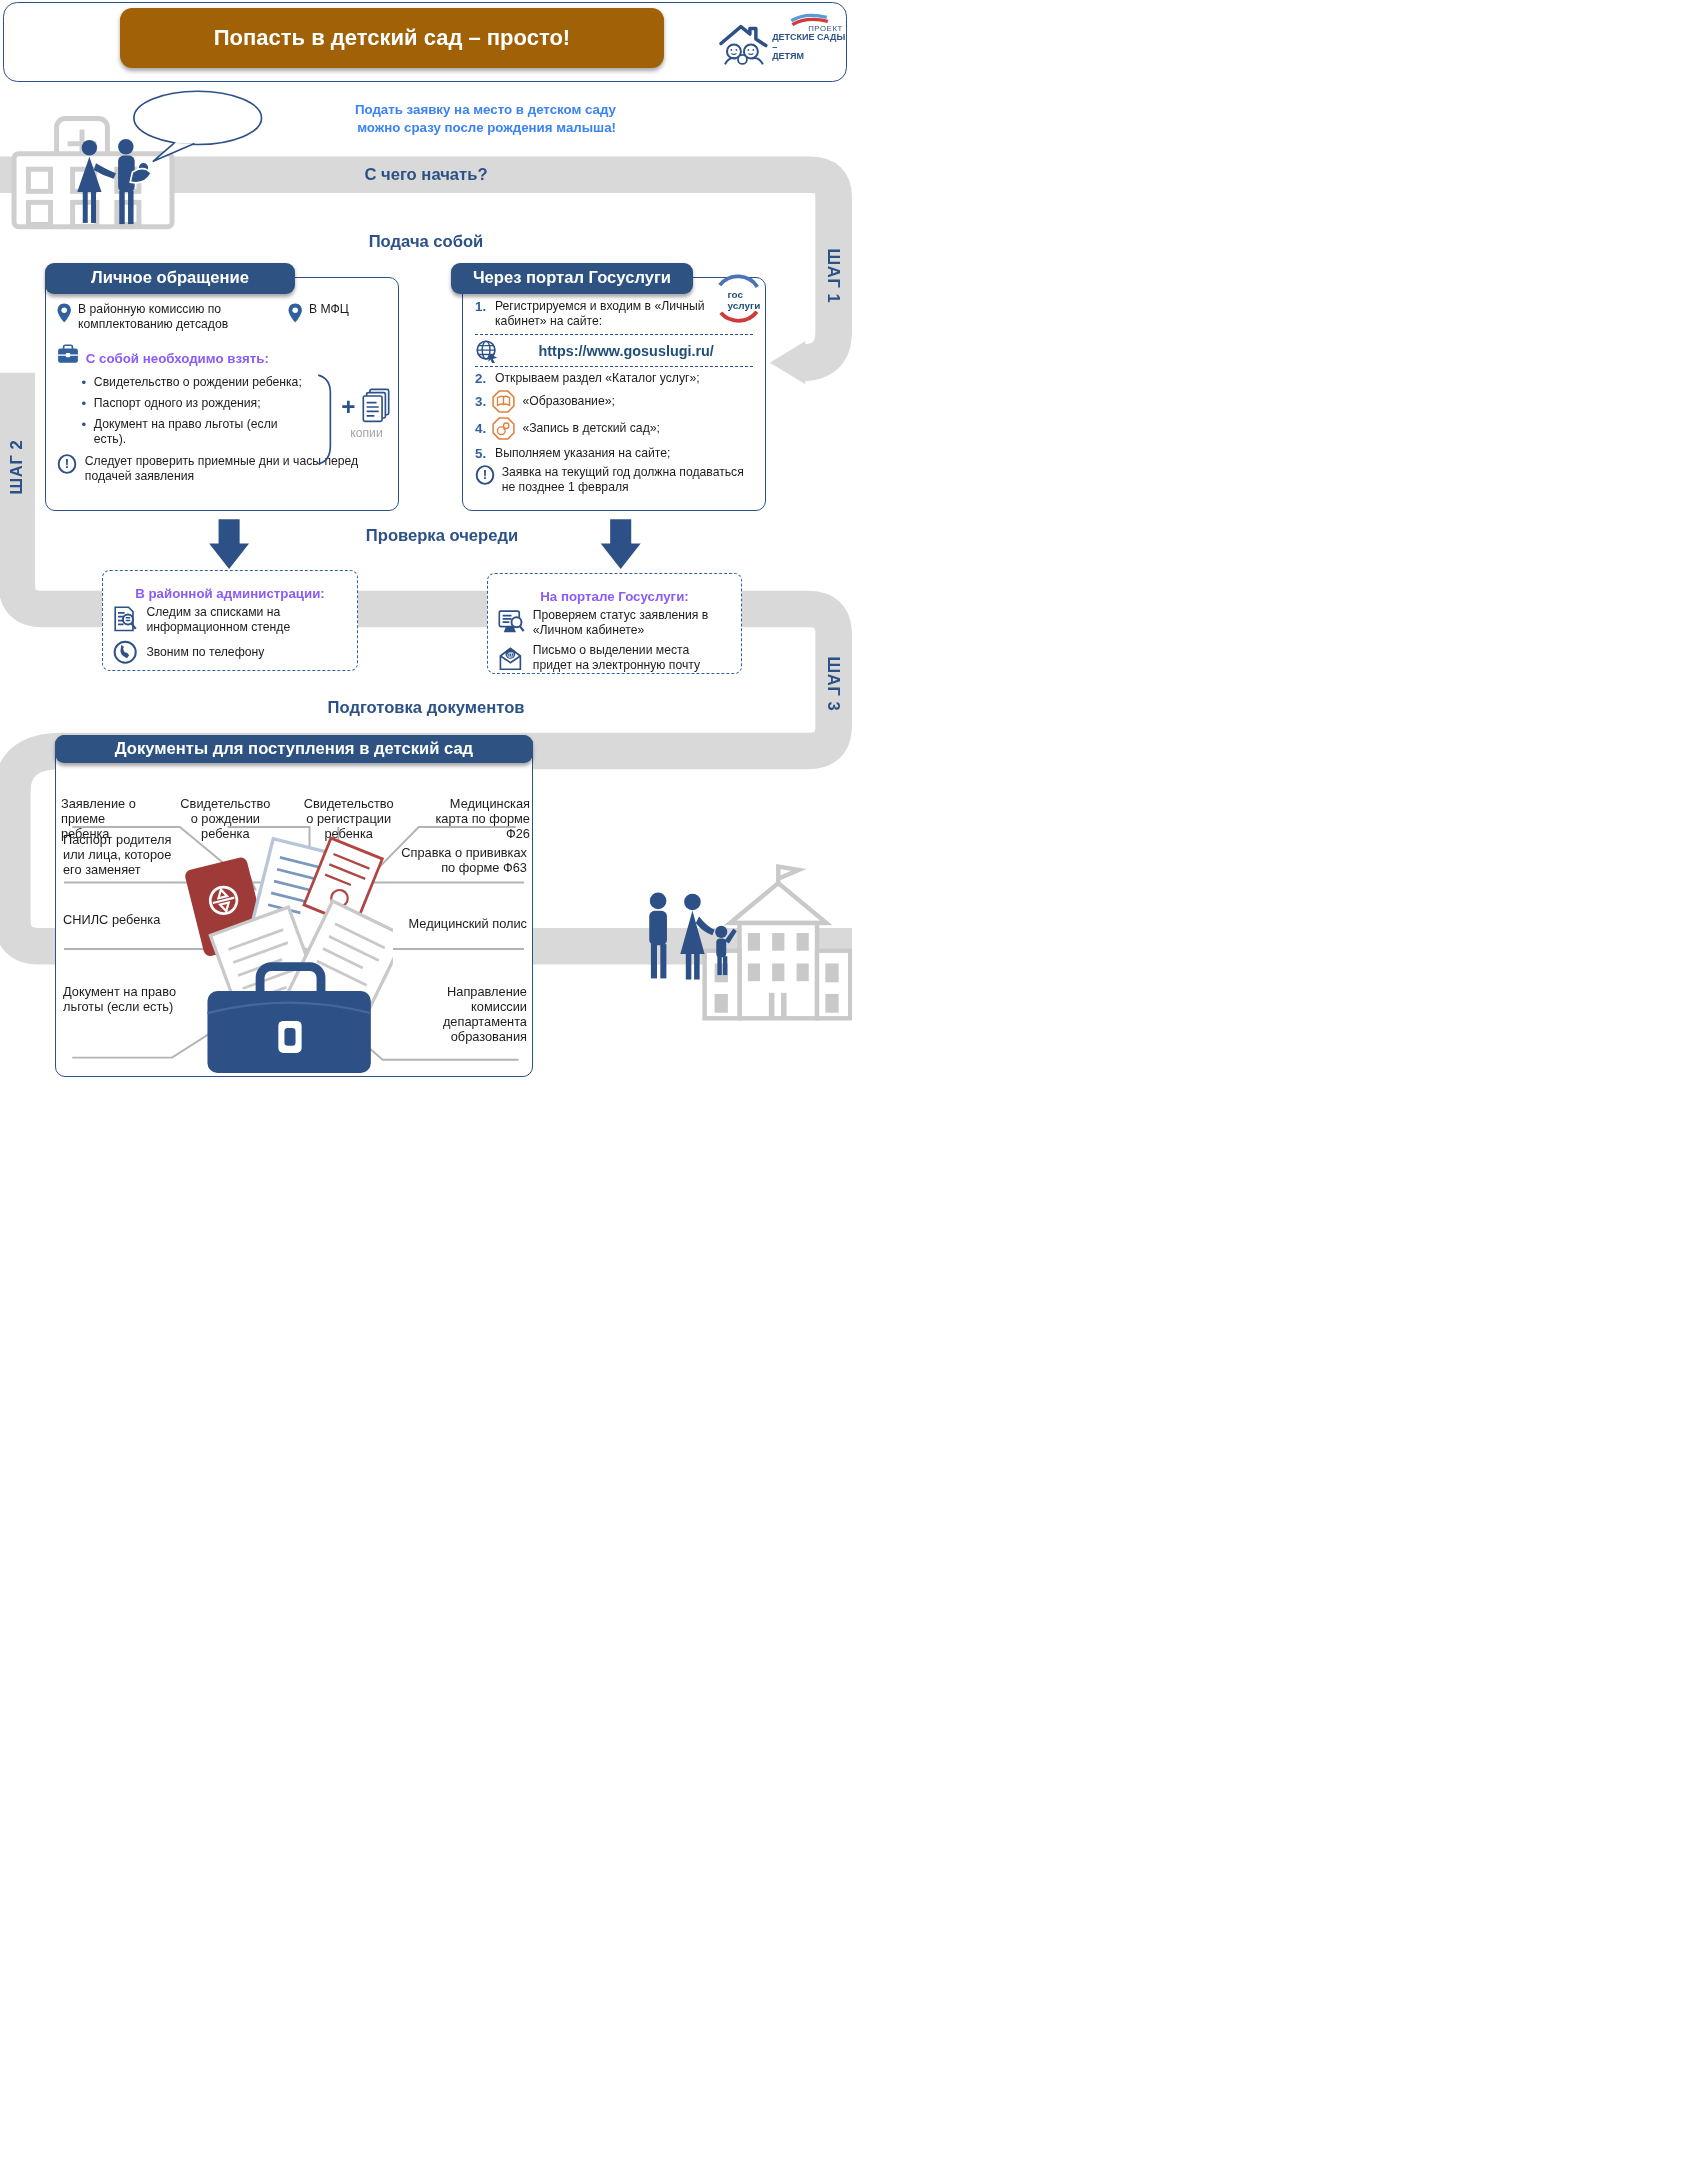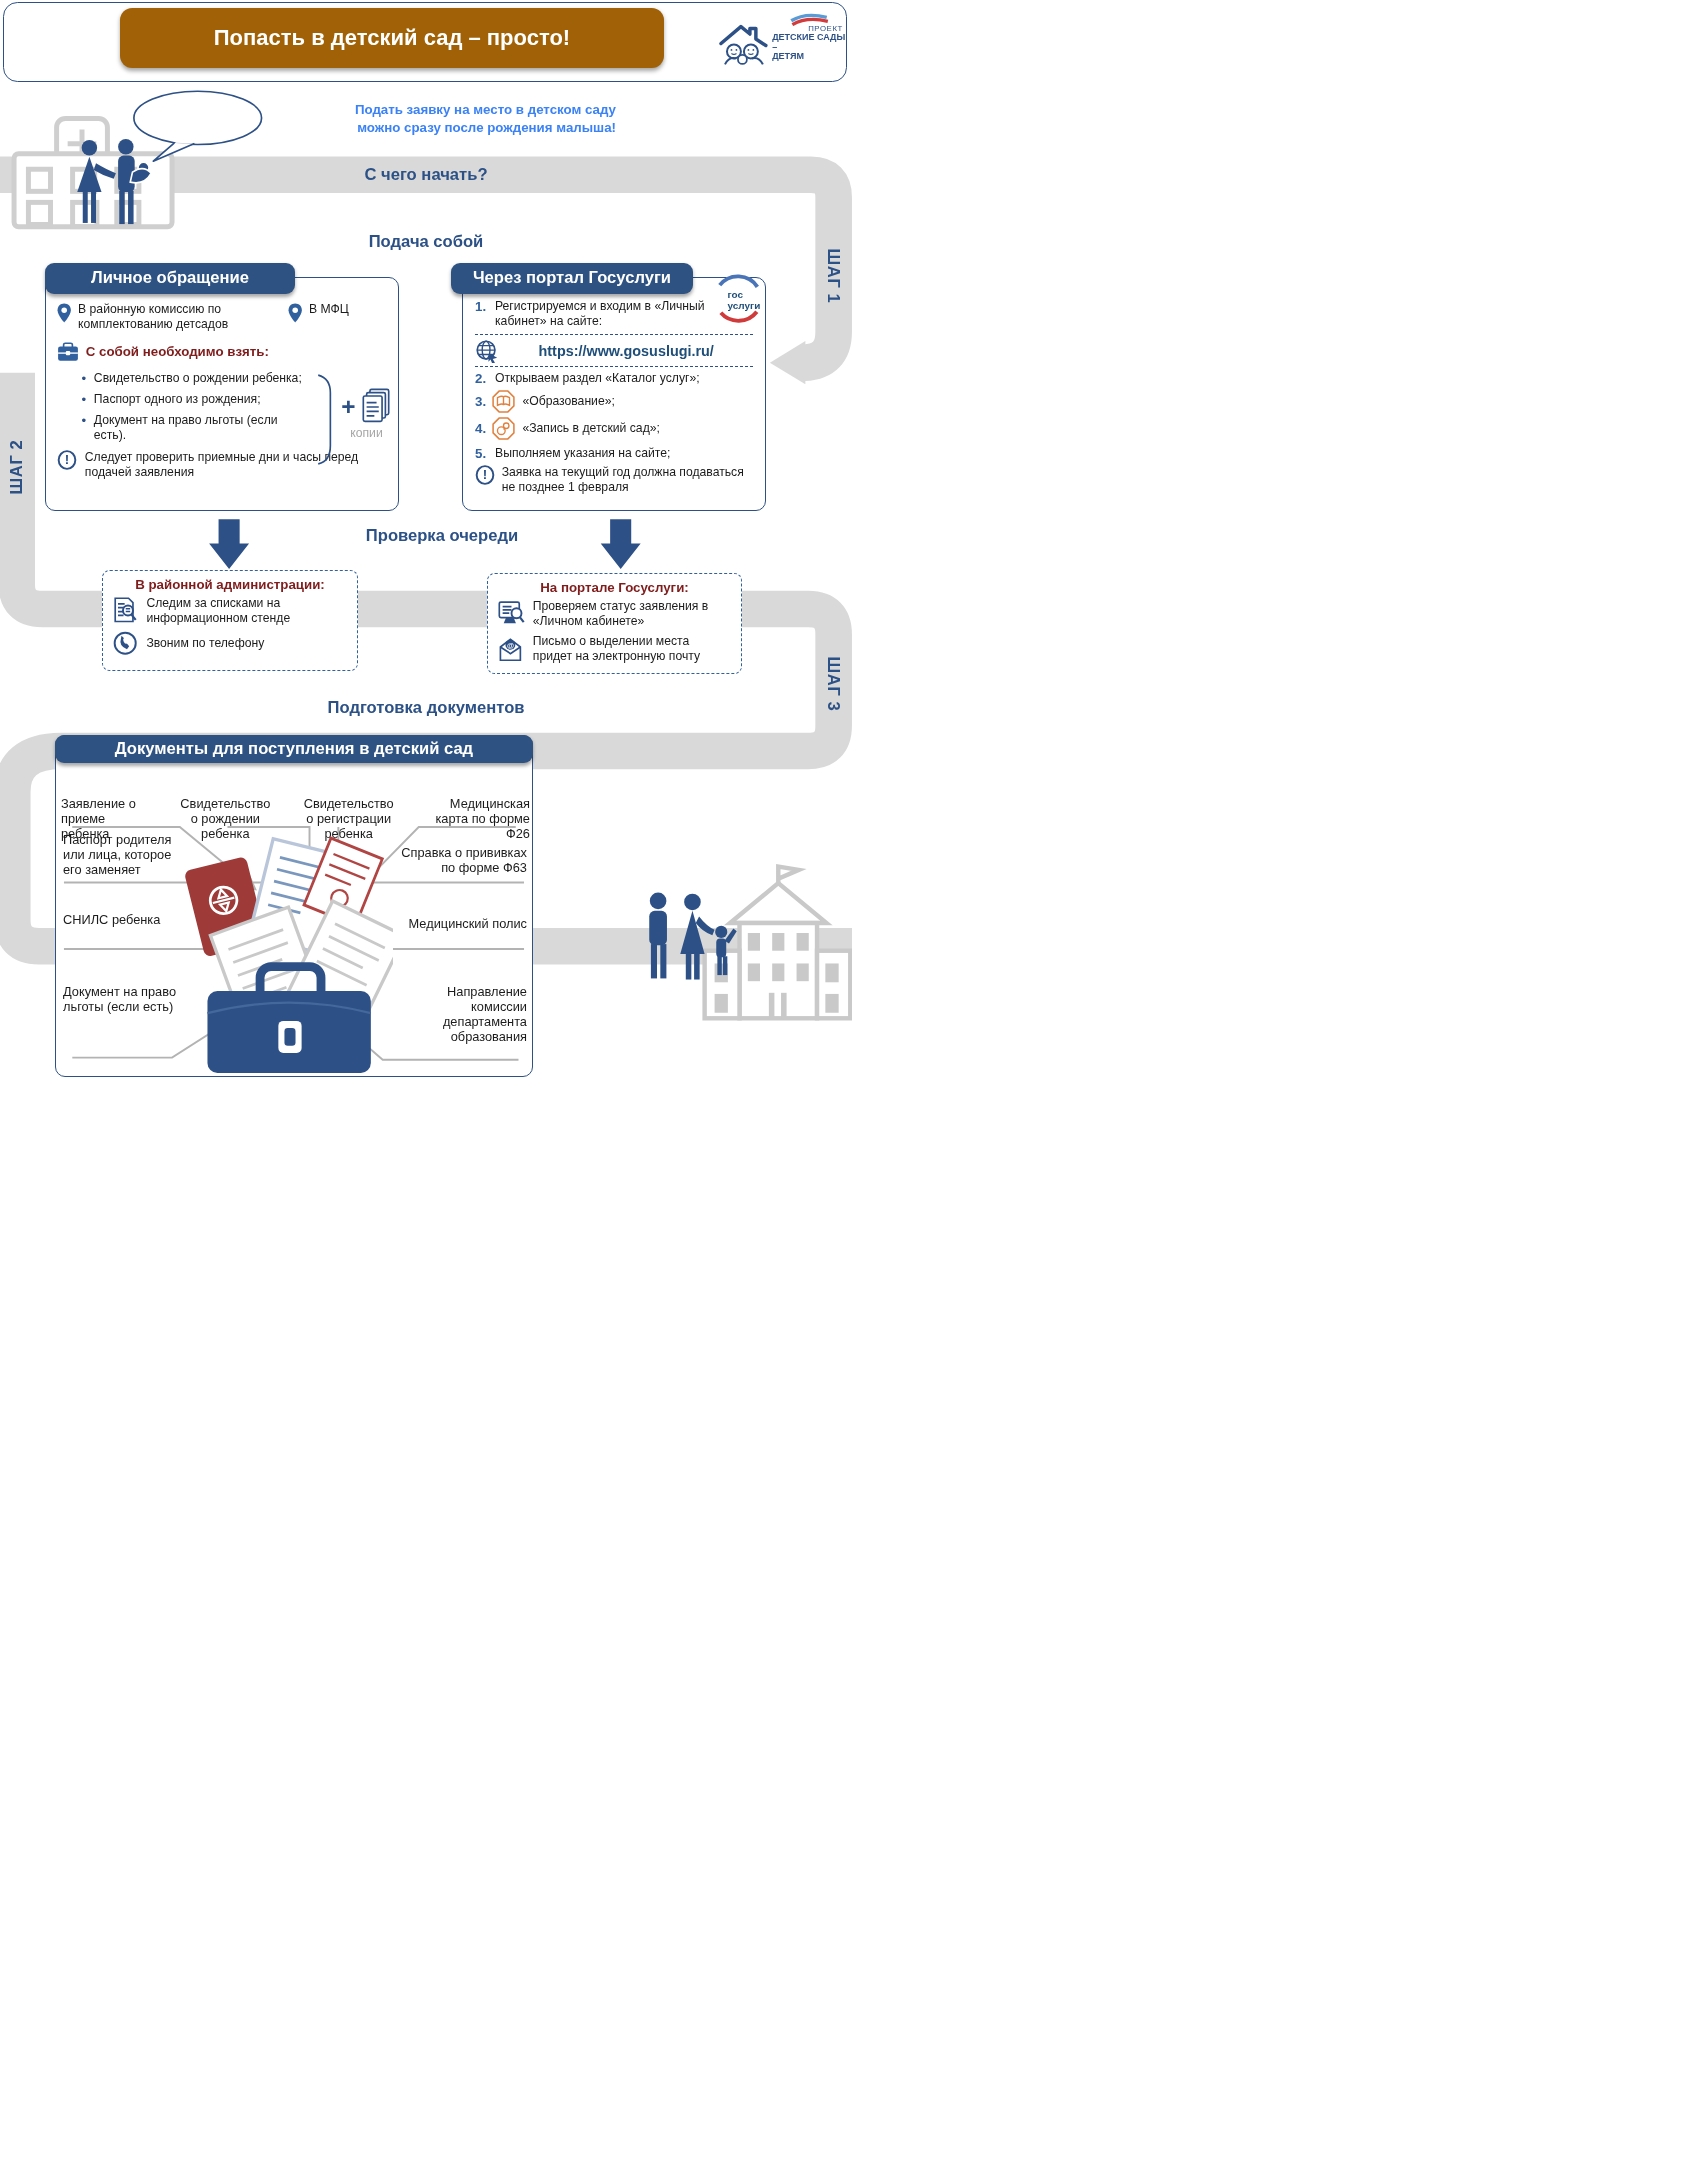--- a/index.html
+++ b/index.html
@@ -18,21 +18,21 @@
   .gray-bold{color:#3b82f6;font-weight:bold;font-size:13.3px;text-align:right;line-height:1.35;}
   .section-heading{color:#2c5186;font-weight:bold;font-size:16.6px;text-align:center;width:100%;}
   .vlabel{font-weight:bold;font-size:16.6px;color:#2c5186;width:89px;text-align:center;letter-spacing:0.6px;white-space:nowrap;}
   .rot90{transform:rotate(90deg);}
   .rot-90{transform:rotate(-90deg);}
   .card{background:#fff;border:1.4px solid #2d5186;border-radius:10px;}
   .card-header{background:#2e5382;border-radius:9px;box-shadow:0 2.2px 3.9px rgba(0,0,0,.35);
                display:flex;align-items:center;justify-content:center;}
   .card-header span{color:#fff;font-weight:bold;font-size:16.6px;}
   .body-text{font-size:12.2px;line-height:1.22;}
-  .red-title{color:#7f1d1d;font-weight:bold;font-size:13.3px;}
+  .red-title{color:#8b5cf6;font-weight:bold;font-size:13.3px;margin-top:9px;}
   .num{color:#31609e;font-size:13.3px;font-weight:bold;}
   .dashed-box{background:#fff;border:1.4px dashed #31609e;border-radius:7.8px;}
   .dash-sep{border-top:1.1px dashed #2d5186;height:0;margin:3.3px 0;}
   .url{color:#1f4e79;font-weight:bold;font-size:14.4px;}
   .copies{color:#a6a6a6;font-size:12.2px;}
   .plus{color:#2d5186;font-size:24.4px;font-weight:bold;line-height:1;}
   .bullet-item{display:flex;margin-bottom:5px;}
   .bullet-item::before{content:"•";color:#2d5186;font-size:13.3px;margin-right:7.8px;line-height:1.2;}
   .note-row{display:flex;align-items:flex-start;}
   .label{font-size:12.8px;line-height:1.18;}

